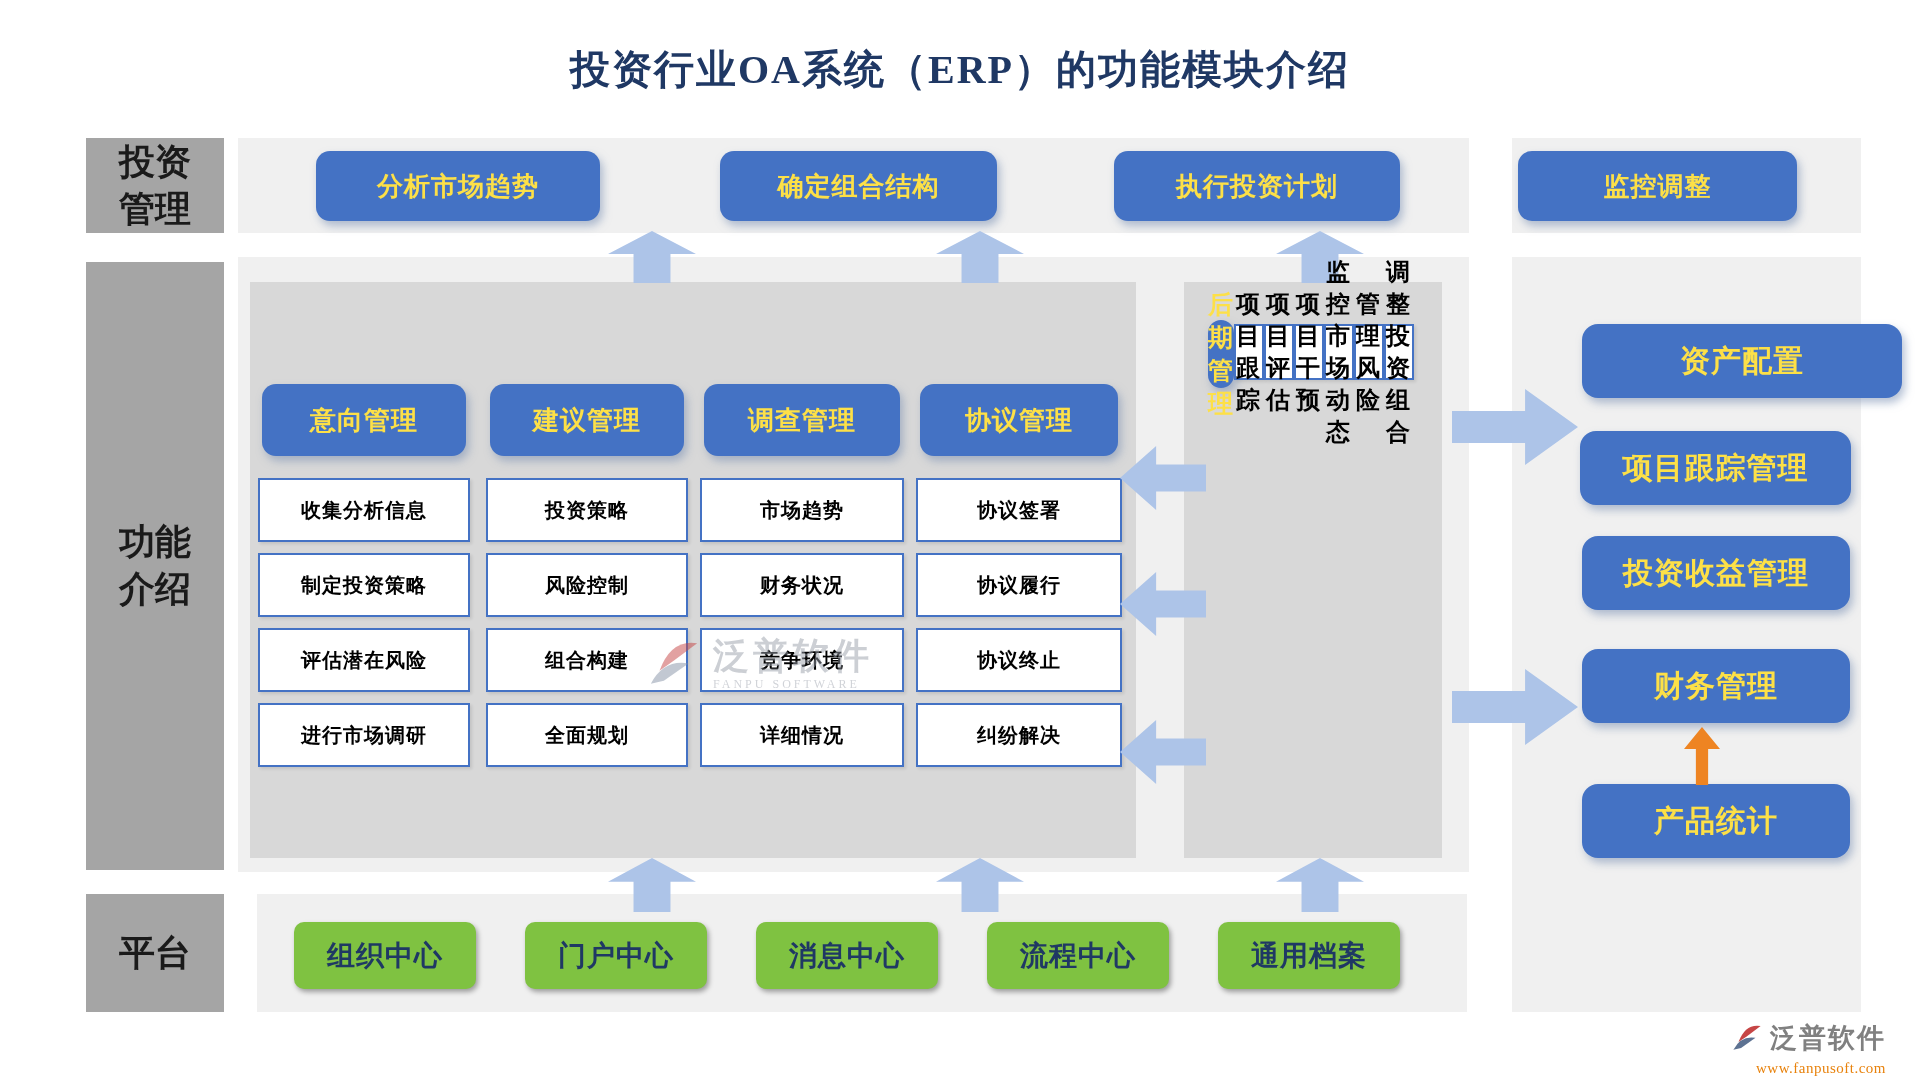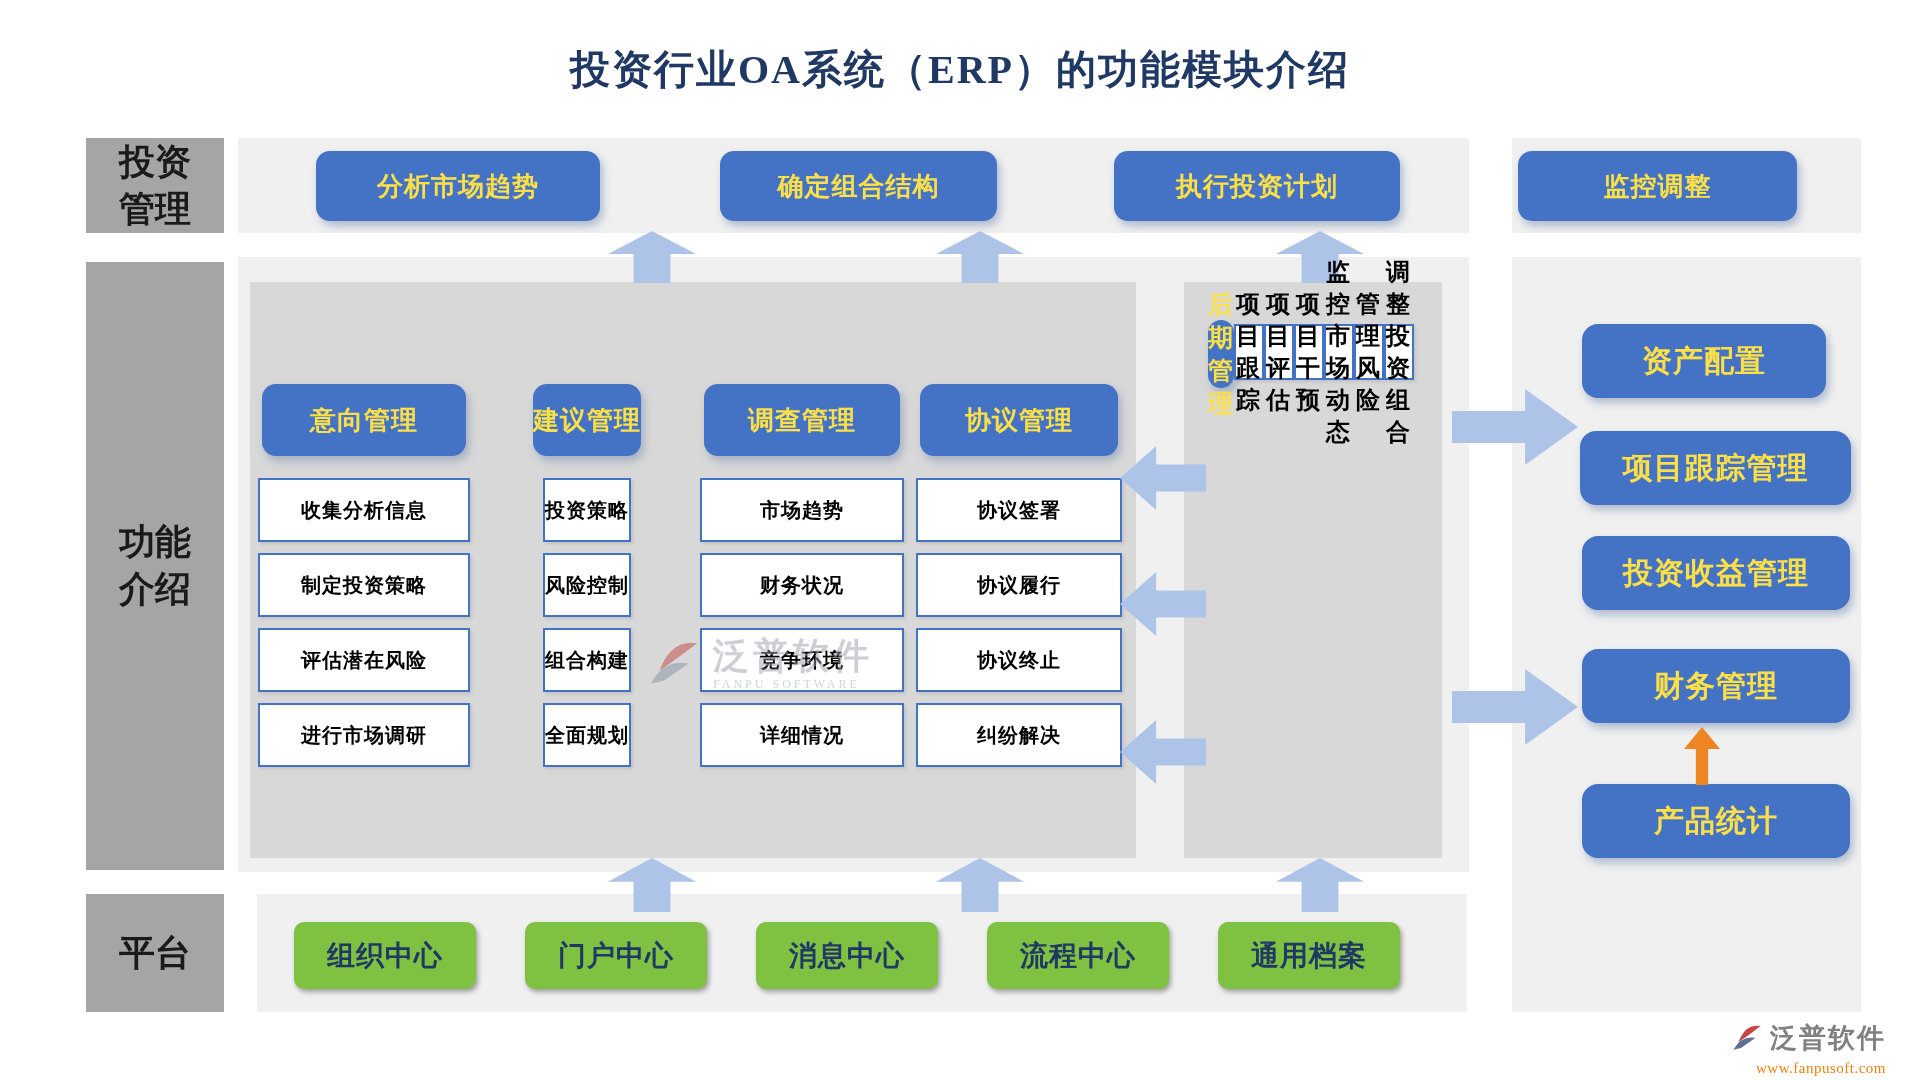--- a/index.html
+++ b/index.html
@@ -110,21 +110,21 @@
   <div class="abs arrow-up" style="left:1276px;top:231px;width:88px;height:52px;"></div>
 
   <div class="abs grid-col" style="left:258px;top:384px;width:212px;">
     <div class="btn-blue col-header">意向管理</div>
     <div class="cell">收集分析信息</div>
     <div class="cell">制定投资策略</div>
     <div class="cell">评估潜在风险</div>
     <div class="cell">进行市场调研</div>
   </div>
 
-  <div class="abs grid-col" style="left:486px;top:384px;width:202px;align-items:center;">
+  <div class="abs grid-col" style="left:486px;top:384px;width:202px;">
     <div class="btn-blue col-header">建议管理</div>
     <div class="cell">投资策略</div>
     <div class="cell">风险控制</div>
     <div class="cell">组合构建</div>
     <div class="cell">全面规划</div>
   </div>
 
   <div class="abs grid-col" style="left:700px;top:384px;width:204px;">
     <div class="btn-blue col-header">调查管理</div>
     <div class="cell">市场趋势</div>
@@ -153,21 +153,21 @@
 
   <div class="abs arrow-left" style="left:1120px;top:446px;width:86px;height:64px;"></div>
   <div class="abs arrow-left" style="left:1120px;top:572px;width:86px;height:64px;"></div>
   <div class="abs arrow-left" style="left:1120px;top:720px;width:86px;height:64px;"></div>
 
   <div class="abs strip" style="left:1512px;top:257px;width:349px;height:755px;"></div>
 
   <div class="abs arrow-right" style="left:1452px;top:389px;width:126px;height:76px;"></div>
   <div class="abs arrow-right" style="left:1452px;top:669px;width:126px;height:76px;"></div>
 
-  <div class="abs btn-blue btn-big" style="left:1582px;top:324px;width:244px;height:74px;">资产配置</div>
+  <div class="abs btn-blue btn-big" style="left:1582px;top:324px;width:320px;height:74px;">资产配置</div>
   <div class="abs btn-blue btn-big" style="left:1580px;top:431px;width:271px;height:74px;">项目跟踪管理</div>
   <div class="abs btn-blue btn-big" style="left:1582px;top:536px;width:268px;height:74px;">投资收益管理</div>
   <div class="abs btn-blue btn-big" style="left:1582px;top:649px;width:268px;height:74px;">财务管理</div>
   <div class="abs btn-blue btn-big" style="left:1582px;top:784px;width:268px;height:74px;">产品统计</div>
 
   <div class="abs arrow-up-orange" style="left:1684px;top:727px;width:36px;height:58px;"></div>
 
   <div class="abs label-gray" style="left:86px;top:894px;width:138px;height:118px;">
     <span>平台</span>
   </div>

